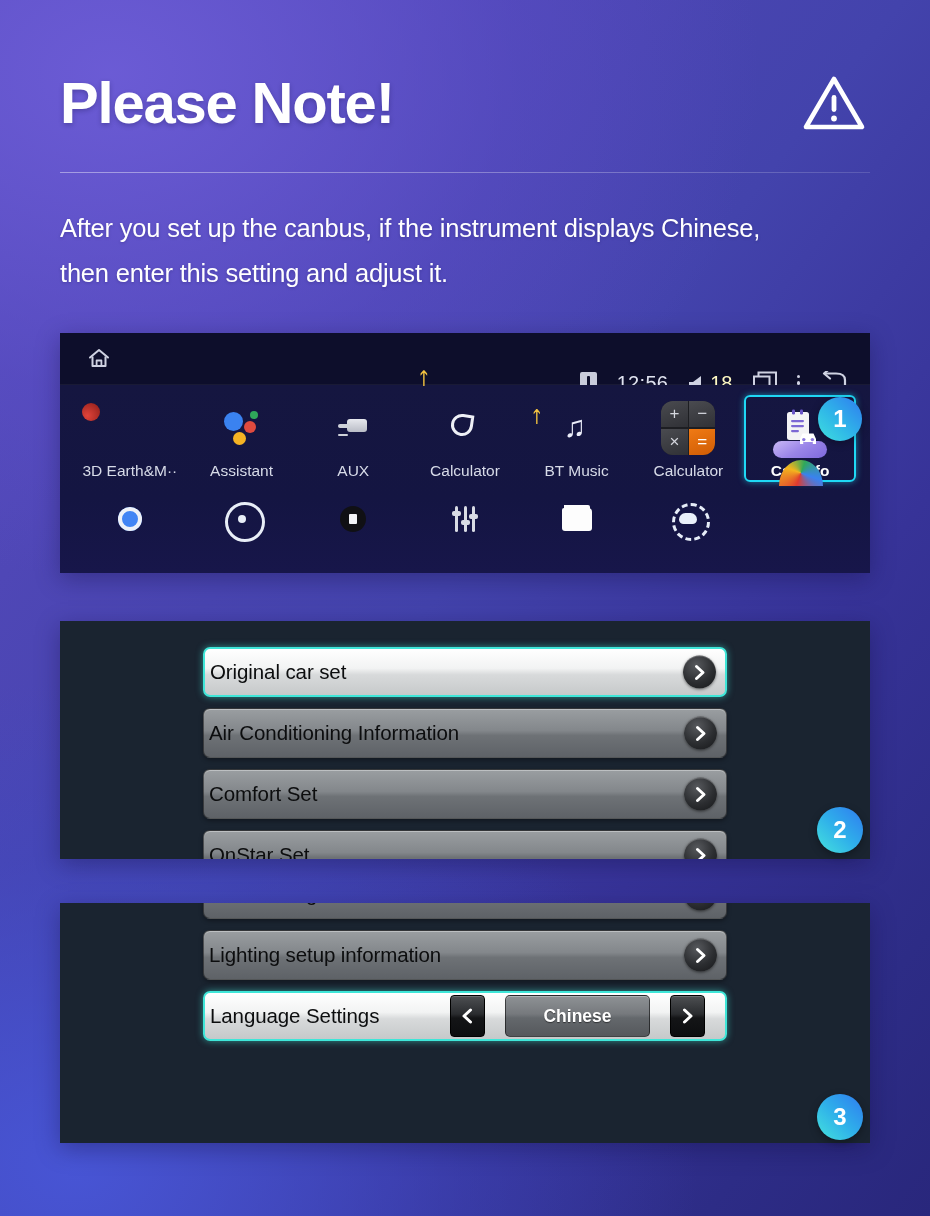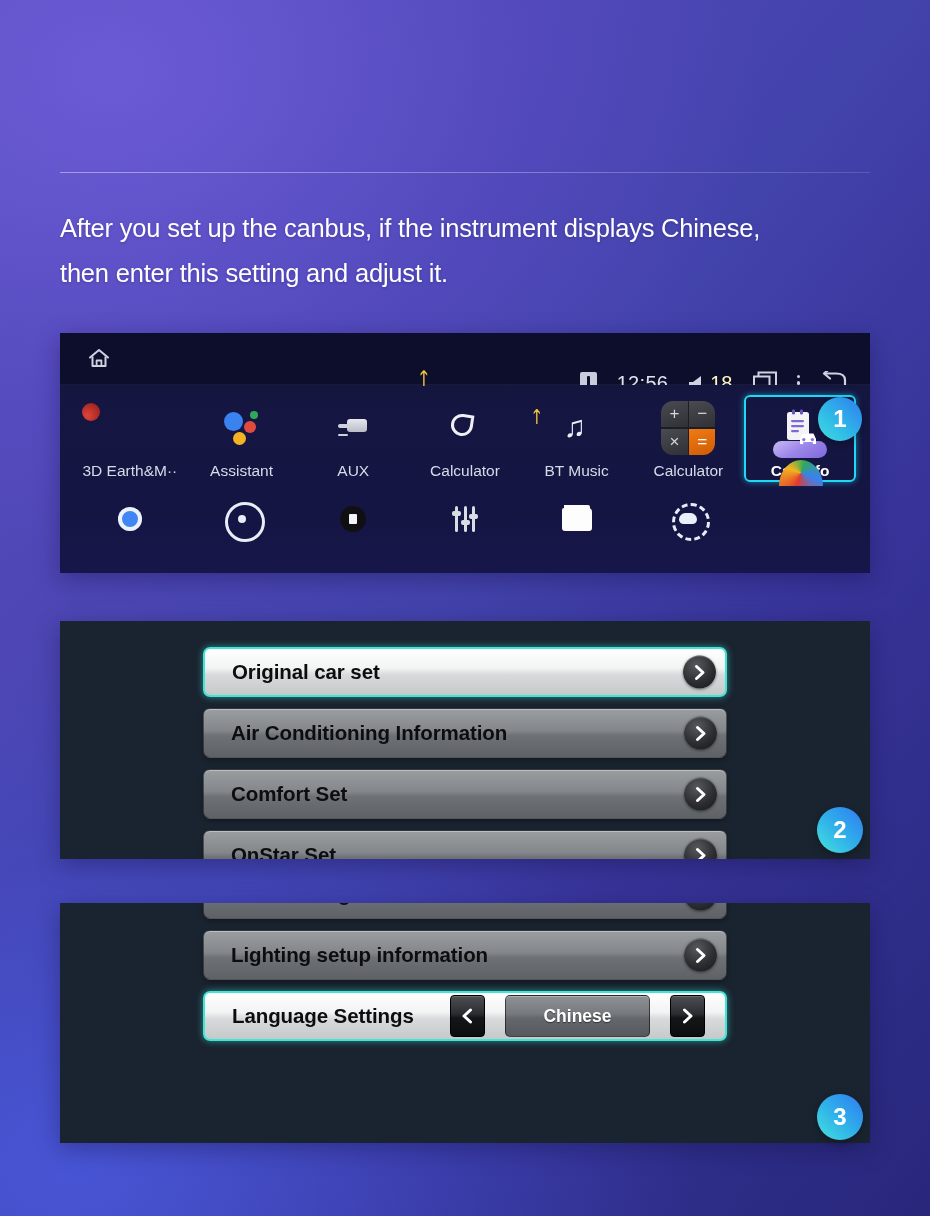--- a/index.html
+++ b/index.html
@@ -352,22 +352,22 @@
     display: flex; align-items: center;
   }
   .row.hl {
     background: linear-gradient(180deg, #ffffff 0%, #f2f3f3 42%, #d8dadb 56%, #c6c9ca 100%);
     border: 2.5px solid #3fe6d8;
     box-shadow: 0 0 7px rgba(63,230,216,0.55), inset 0 1px 0 rgba(255,255,255,0.9);
   }
   .row-label {
     font-size: 20.5px;
     color: #0c0d0e;
-    padding-left: 27px;
-    font-weight: 700;
+    padding-left: 5px;
+    font-weight: 400;
     letter-spacing: -0.1px;
     white-space: nowrap;
   }
   .chev {
     position: absolute;
     right: 9px; top: 50%; transform: translateY(-50%);
     width: 33px; height: 33px; border-radius: 50%;
     background: radial-gradient(circle at 40% 30%, #57595d 0%, #2c2e31 55%, #151618 100%);
     box-shadow: inset 0 1px 0 rgba(255,255,255,0.22), 0 1px 3px rgba(0,0,0,0.5);
     display: flex; align-items: center; justify-content: center;
@@ -407,20 +407,30 @@
     z-index: 6;
   }
   #badge-2 { left: 817px; top: 807px; }
   #badge-3 { left: 817px; top: 1094px; }
 </style>
 </head>
 <body>
 
 <div id="page">
 
+  <div class="header">
+    <div class="title">Please Note!</div>
+    <span class="warn-icon">
+      <svg viewBox="0 0 64 58" width="64" height="58" fill="none">
+        <path d="M32 5 L60 53 H4 Z" stroke="#ffffff" stroke-width="4.6" stroke-linejoin="round"></path>
+        <rect x="29.6" y="21" width="4.8" height="17" rx="2.4" fill="#ffffff"></rect>
+        <circle cx="32" cy="44.5" r="2.9" fill="#ffffff"></circle>
+      </svg>
+    </span>
+  </div>
 
   <div class="divider"></div>
 
   <div class="body-copy">
     <span class="ln">After you set up the canbus, if the instrument displays Chinese,</span>
     <span class="ln">then enter this setting and adjust it.</span>
   </div>
 
   <div class="shot" id="shot-launcher">
 

